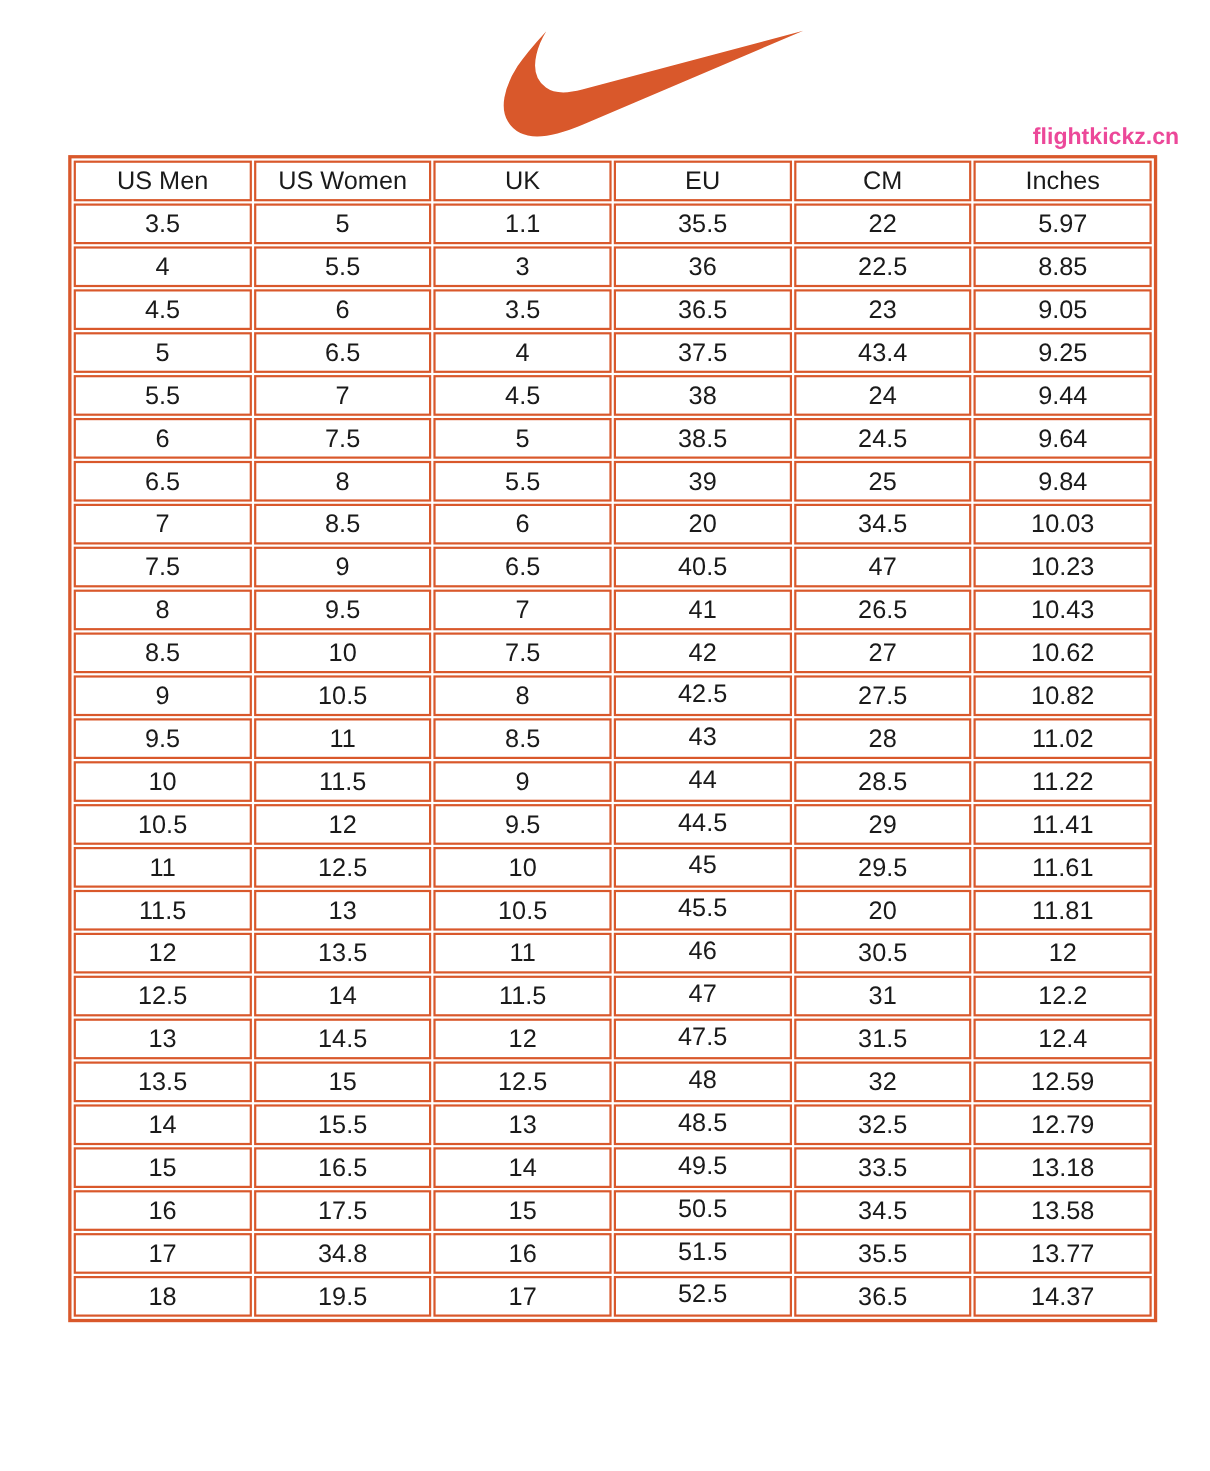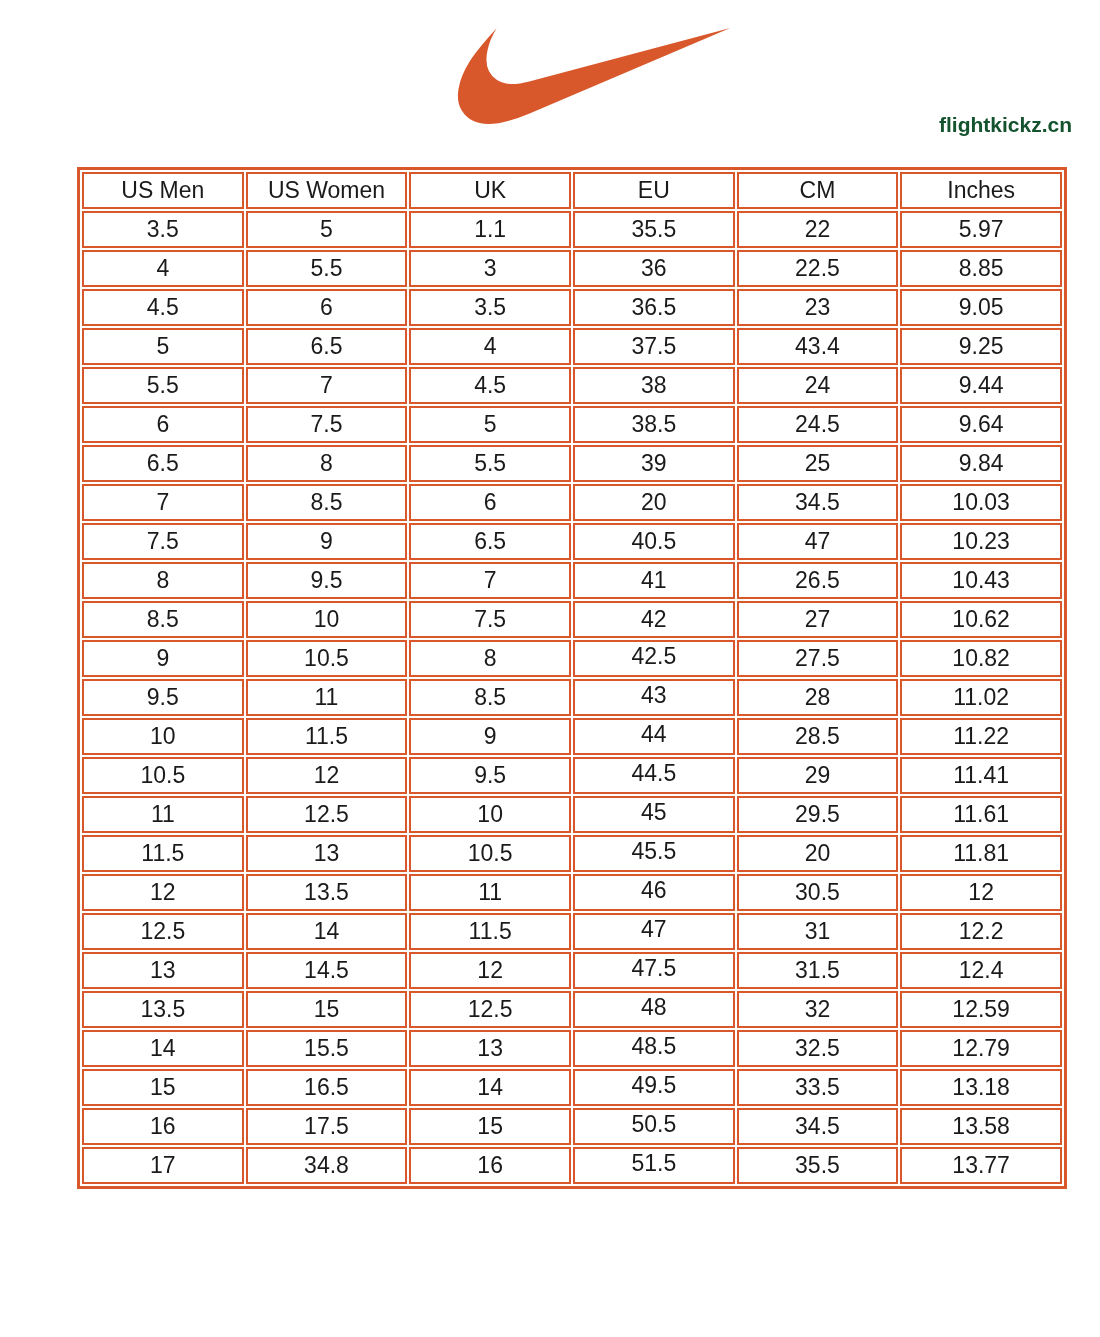--- a/index.html
+++ b/index.html
@@ -21,29 +21,28 @@
     left:456px;top:12px;
     width:276px;height:128px;
   }
   .swoosh path{fill:var(--accent);}
   .brand{
     position:absolute;
     top:113px;left:790px;width:282px;
     text-align:right;
     font-size:21px;
     font-weight:700;
-    color:#14532d;
+    color:#ec4899;
     white-space:nowrap;
   }
   .band{
     position:absolute;
-    left:31px;top:167px;
+    left:31px;top:141px;
     display:flex;
     align-items:flex-start;
-    margin-left:15px;
   }
   .bar{
     background:var(--accent);
     flex:0 0 auto;
   }
   .bar.left{width:30px;margin-right:1px;}
   .bar.right{width:28px;margin-left:2px;}
   table.size-chart{
     border-collapse:separate;
     border-spacing:2px;
@@ -287,16 +286,24 @@
           <td>13.58</td>
         </tr>
         <tr>
           <td>17</td>
           <td>34.8</td>
           <td>16</td>
           <td class="raised">51.5</td>
           <td>35.5</td>
           <td>13.77</td>
         </tr>
+        <tr>
+          <td>18</td>
+          <td>19.5</td>
+          <td>17</td>
+          <td class="raised">52.5</td>
+          <td>36.5</td>
+          <td>14.37</td>
+        </tr>
       </tbody>
   </table>
   <div class="bar right"></div>
 </div>
 
 </body></html>

